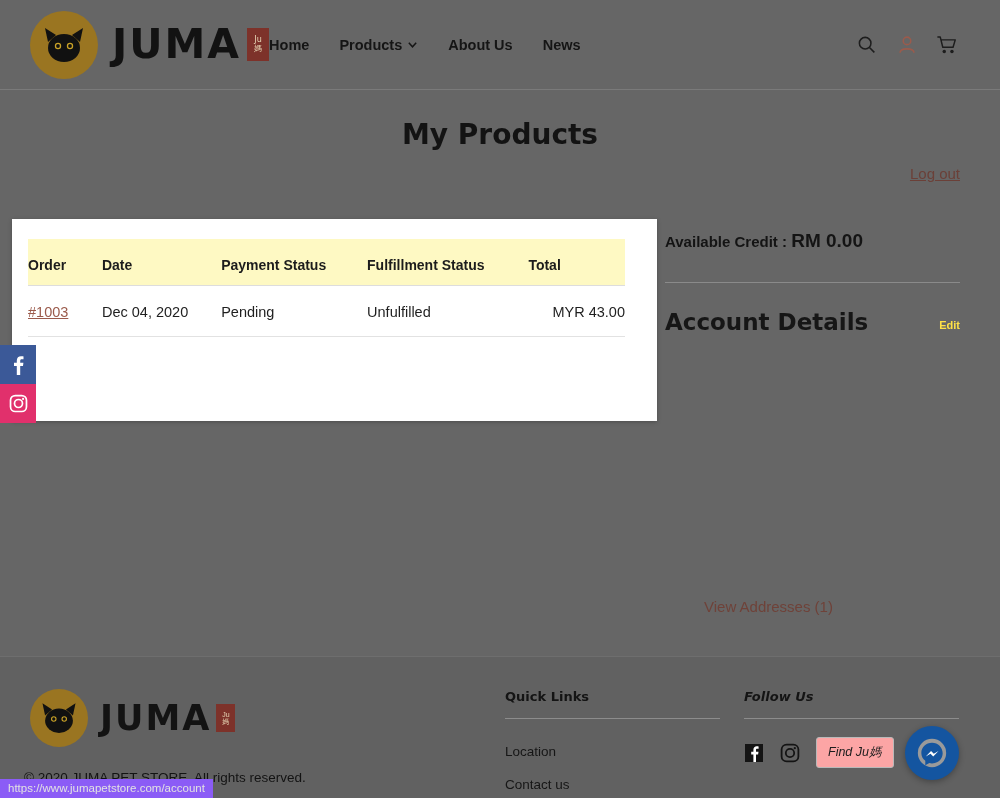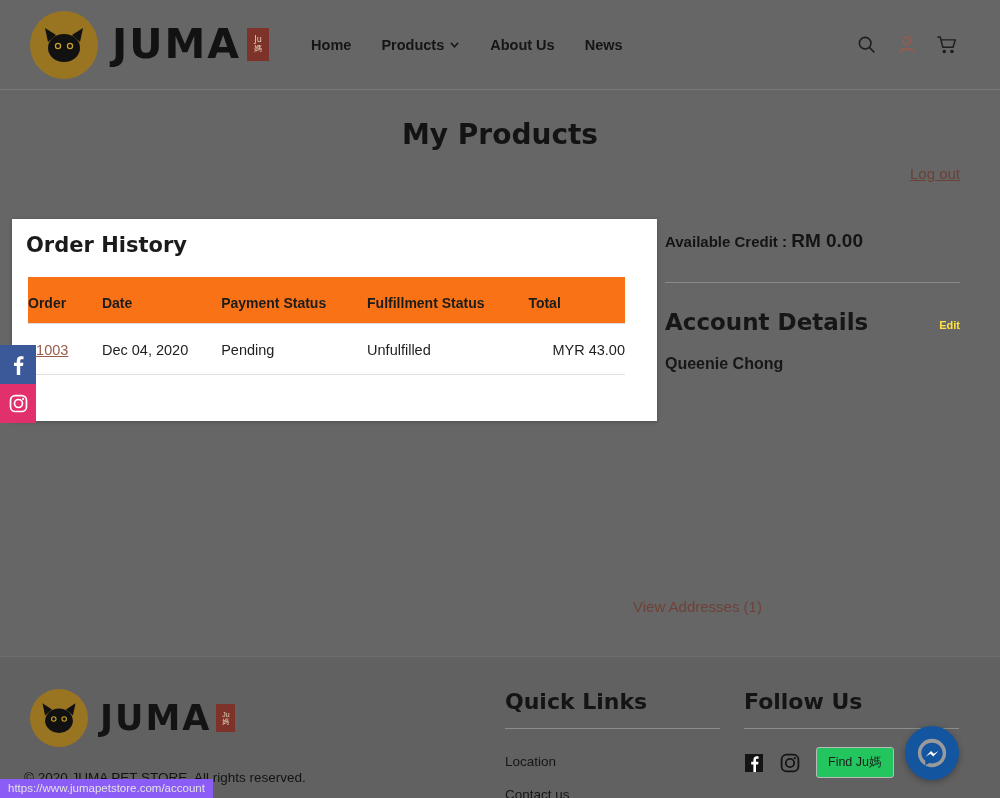--- a/index.html
+++ b/index.html
@@ -47,21 +47,21 @@
   .seal {
     width: 22px; height: 33px; margin-left: 6px;
     background: #7d322a;
     color: #e8d9b8; font-size: 8px; line-height: 1.05;
     display: flex; flex-direction: column;
     align-items: center; justify-content: center;
     font-family: "DejaVu Sans", sans-serif;
   }
   .seal span { display: block; }
 
-  .nav { display: flex; align-items: center; margin-left: 42px; gap: 30px; }
+  .nav { display: flex; align-items: center; gap: 30px; }
   .nav-item {
     font-size: 14.5px; font-weight: 700; color: #151515;
     display: flex; align-items: center; gap: 5px;
     cursor: pointer; white-space: nowrap;
   }
   .chev { width: 11px; height: 11px; display: inline-block; }
 
   .header-icons {
     margin-left: auto; margin-right: 42px;
     display: flex; align-items: center; gap: 18px;
@@ -91,21 +91,21 @@
   }
   .order-title {
     font-size: 21px; font-weight: 700; color: #1b1b1b;
     font-family: "DejaVu Sans", sans-serif;
     margin: 14px 0 0 14px;
   }
   table.orders {
     width: 597px; margin: 20px 0 0 16px;
     border-collapse: collapse;
   }
-  table.orders thead tr { background: #f97316; }
+  table.orders thead tr { background: #fef9c3; }
   table.orders th {
     font-size: 14px; font-weight: 700; color: #1c1c1c;
     text-align: left; padding: 18px 0 12px 0;
     border-bottom: 1px solid #dddddd;
   }
   table.orders td {
     font-size: 14.5px; color: #1f1f1f;
     padding: 18px 0 16px 0;
     border-bottom: 1px solid #e2e2e2;
   }
@@ -134,21 +134,21 @@
     font-family: "DejaVu Sans", sans-serif;
   }
   .edit-link {
     font-size: 11px; font-weight: 700; color: #fde047; cursor: pointer;
     padding-bottom: 4px;
   }
   .acct-name {
     margin-top: 20px; font-size: 16px; font-weight: 700; color: #171717;
   }
   .view-addr {
-    position: absolute; left: 633px; top: 598px;
+    position: absolute; left: 704px; top: 598px;
     font-size: 15px; color: #6f4239; cursor: pointer;
   }
 
   
   .rail { position: absolute; left: 0; top: 345px; width: 36px; }
   .rail-item {
     width: 36px; height: 39px;
     display: flex; align-items: center; justify-content: center;
     cursor: pointer;
   }
@@ -164,29 +164,29 @@
   .f-brand { position: absolute; left: 30px; top: 32px; display: flex; align-items: center; }
   .f-logo { width: 58px; height: 58px; border-radius: 50%; background: #9a7521; position: relative; flex: none; }
   .f-wordmark { font-family: "DejaVu Sans", sans-serif; font-size: 35px; font-weight: 700; letter-spacing: 2px; color: #131313; margin-left: 12px; line-height: 1; }
   .f-seal { width: 19px; height: 28px; margin-left: 5px; background: #7d322a; color: #e8d9b8; font-size: 7px; line-height: 1.05; display: flex; flex-direction: column; align-items: center; justify-content: center; }
   .copyright {
     position: absolute; left: 24px; top: 113px;
     font-size: 13.5px; color: #131313;
   }
   .f-col { position: absolute; top: 32px; }
   .f-col.links { left: 505px; width: 215px; }
-  .f-col.follow { left: 744px; width: 215px; }
-  .f-col-title { font-size: 22px; font-weight: 700; color: #141414; font-family: "DejaVu Sans", sans-serif; }
+  .f-col.follow { left: 744px; width: 215px; font-style: italic; }
+  .f-col-title { font-size: 13px; font-weight: 700; color: #141414; font-family: "DejaVu Sans", sans-serif; }
   .f-col-rule { height: 1px; background: #8c8c8c; margin-top: 14px; }
   .f-link { font-size: 13.5px; color: #161616; margin-top: 25px; cursor: pointer; }
   .f-link.second { margin-top: 18px; }
   .f-social { display: flex; align-items: center; gap: 16px; margin-top: 18px; }
   .f-social .sicon { width: 20px; height: 20px; cursor: pointer; }
   .find-btn {
-    background: #22c55e; color: #1d1d1d; font-size: 12.5px;
+    background: #fca5a5; color: #1d1d1d; font-size: 12.5px;
     padding: 6px 11px; border: 1px solid #b9b9b9; border-radius: 3px;
     cursor: pointer; white-space: nowrap;
   }
   .messenger {
     position: absolute; left: 905px; top: 726px;
     width: 54px; height: 54px; border-radius: 50%;
     background: #1455a0; cursor: pointer;
     display: flex; align-items: center; justify-content: center;
     box-shadow: 0 2px 6px rgba(0,0,0,.3);
   }
@@ -259,21 +259,20 @@
         <circle cx="9" cy="19" r="1.9" fill="#1d1d1d"></circle>
         <circle cx="17.4" cy="19" r="1.9" fill="#1d1d1d"></circle>
       </svg>
     </div>
   </div>
 
   <div class="page-title">My Products</div>
   <div class="logout">Log out</div>
 
   <div class="order-panel">
-    <div class="order-title">Order History</div>
     <table class="orders">
       <thead>
         <tr>
           <th class="c-order">Order</th>
           <th class="c-date">Date</th>
           <th class="c-pay">Payment Status</th>
           <th class="c-ful">Fulfillment Status</th>
           <th class="c-total">Total</th>
         </tr>
       </thead>
@@ -294,21 +293,20 @@
   <div class="right-col">
     <div class="credit-line">
       <span>Available Credit :</span>
       <span class="amount">RM 0.00</span>
     </div>
     <div class="rule"></div>
     <div class="acct-head">
       <span class="acct-title">Account Details</span>
       <span class="edit-link">Edit</span>
     </div>
-    <div class="acct-name">Queenie Chong</div>
   </div>
   <div class="view-addr">View Addresses (1)</div>
 
   <div class="rail">
     <div class="rail-item rail-fb">
       <svg width="14" height="20" viewBox="0 0 14 20">
         <path d="M9.2 20 V11 H12 L12.4 7.7 H9.2 V5.8 C9.2 4.9 9.5 4.3 10.8 4.3 H12.5 V1.4 C12.2 1.35 11.2 1.25 10 1.25 C7.5 1.25 5.8 2.75 5.8 5.5 V7.7 H3 V11 H5.8 V20 Z" fill="#ffffff"></path>
       </svg>
     </div>
     <div class="rail-item rail-ig">

